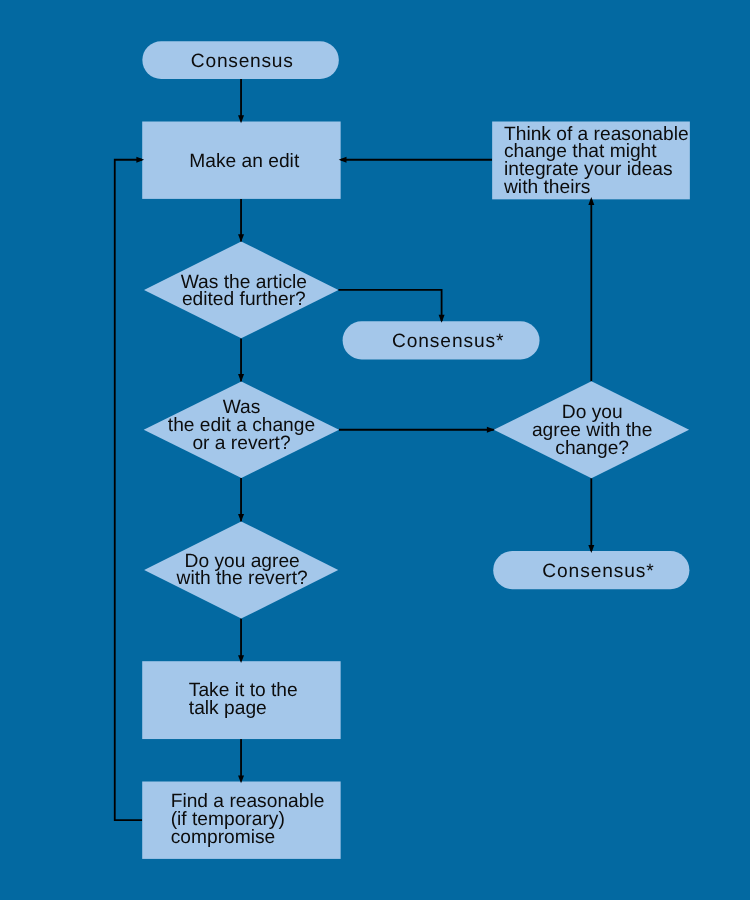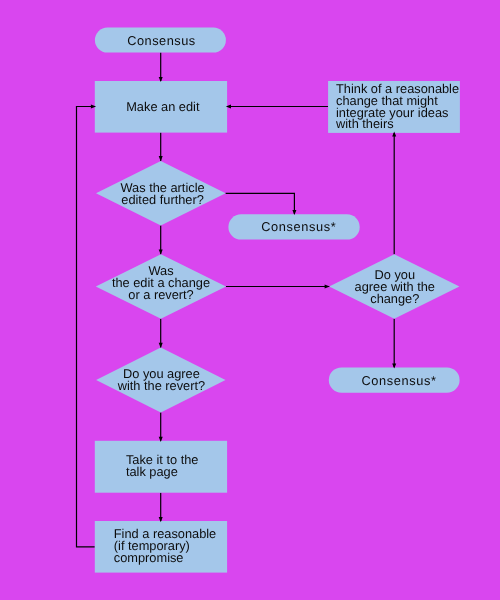--- a/index.html
+++ b/index.html
@@ -1,18 +1,18 @@
 <!DOCTYPE html>
 <html><head>
 <meta charset="utf-8">
 <style>
   html,body{margin:0;padding:0;}
   body{width:500px;height:600px;background:#000000;overflow:hidden;
        font-family:"Liberation Sans",sans-serif;}
-  #stage{position:relative;width:500px;height:600px;background:#d946ef;}
+  #stage{position:relative;width:500px;height:600px;background:#0369a1;}
   svg{position:absolute;left:0;top:0;display:block;}
   *{-webkit-font-smoothing:antialiased;text-rendering:geometricPrecision;}
   text{font-family:"Liberation Sans",sans-serif;font-size:12.8px;fill:#0c0c0c;}
 </style>
 </head>
 <body>
 
 <div id="stage">
   <svg id="svg" width="500" height="600" viewBox="0 0 500 600">
       <g>

